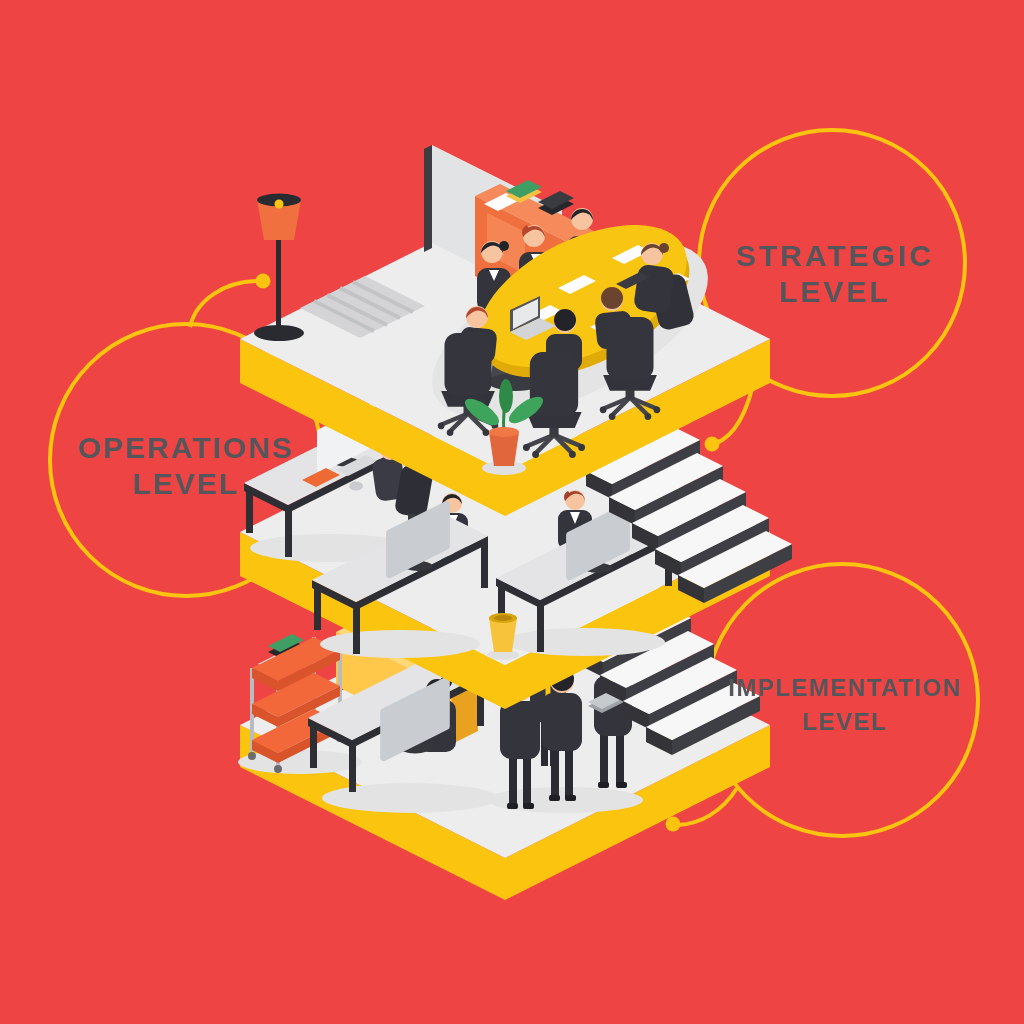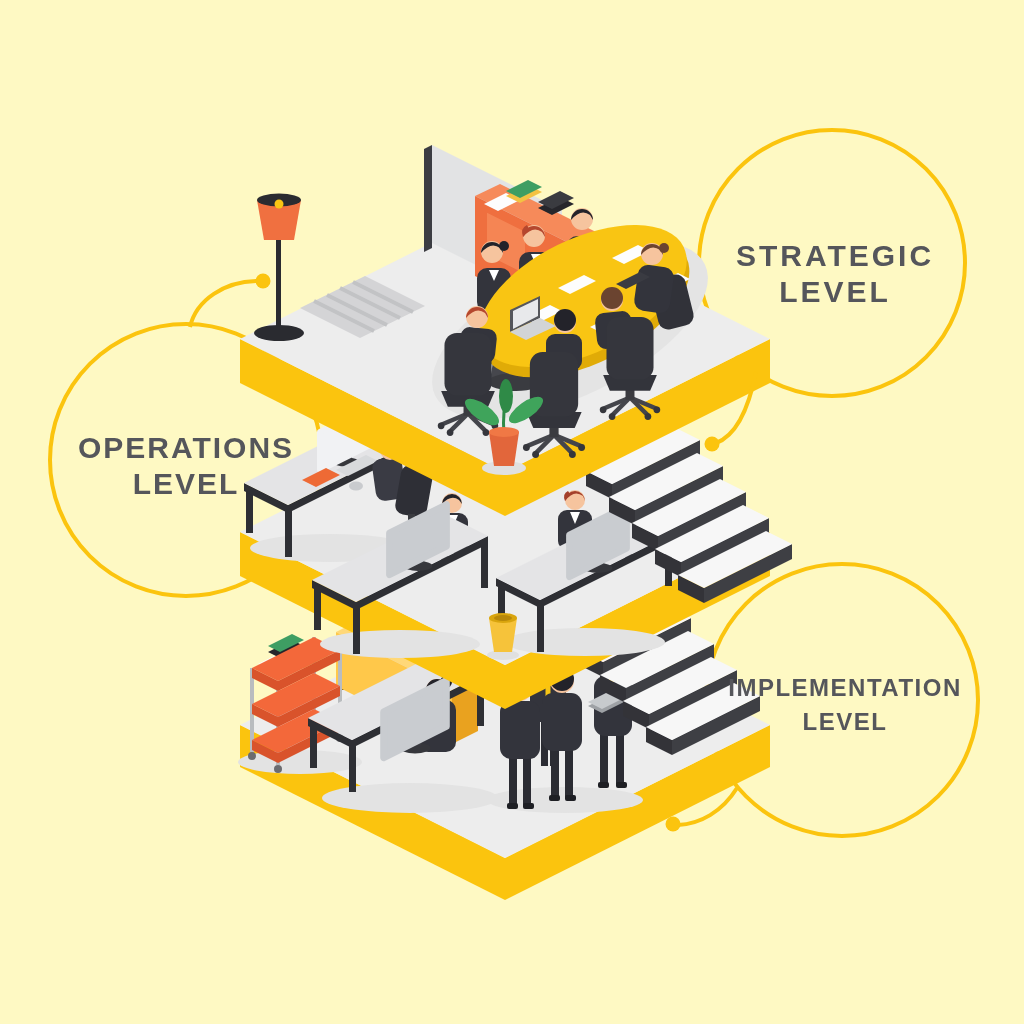--- a/index.html
+++ b/index.html
@@ -1,16 +1,16 @@
 <!DOCTYPE html>
 <html><head>
 <meta charset="utf-8">
 <style>
   html,body{margin:0;padding:0;background:#ffffff;}
-  #stage{position:relative;width:1024px;height:1024px;background:#fef9c3;overflow:hidden;
+  #stage{position:relative;width:1024px;height:1024px;background:#ef4444;overflow:hidden;
          font-family:"Liberation Sans", sans-serif;}
   svg{display:block}
   text.lvl{fill:#55565B;font-weight:bold;text-anchor:middle;
            font-family:"Liberation Sans", sans-serif;}
   text.lvl-strategic{font-size:30px;letter-spacing:3px;}
   text.lvl-operations{font-size:30px;letter-spacing:2px;}
   text.lvl-implementation{font-size:24px;letter-spacing:1.5px;}
 </style>
 </head>
 <body>

